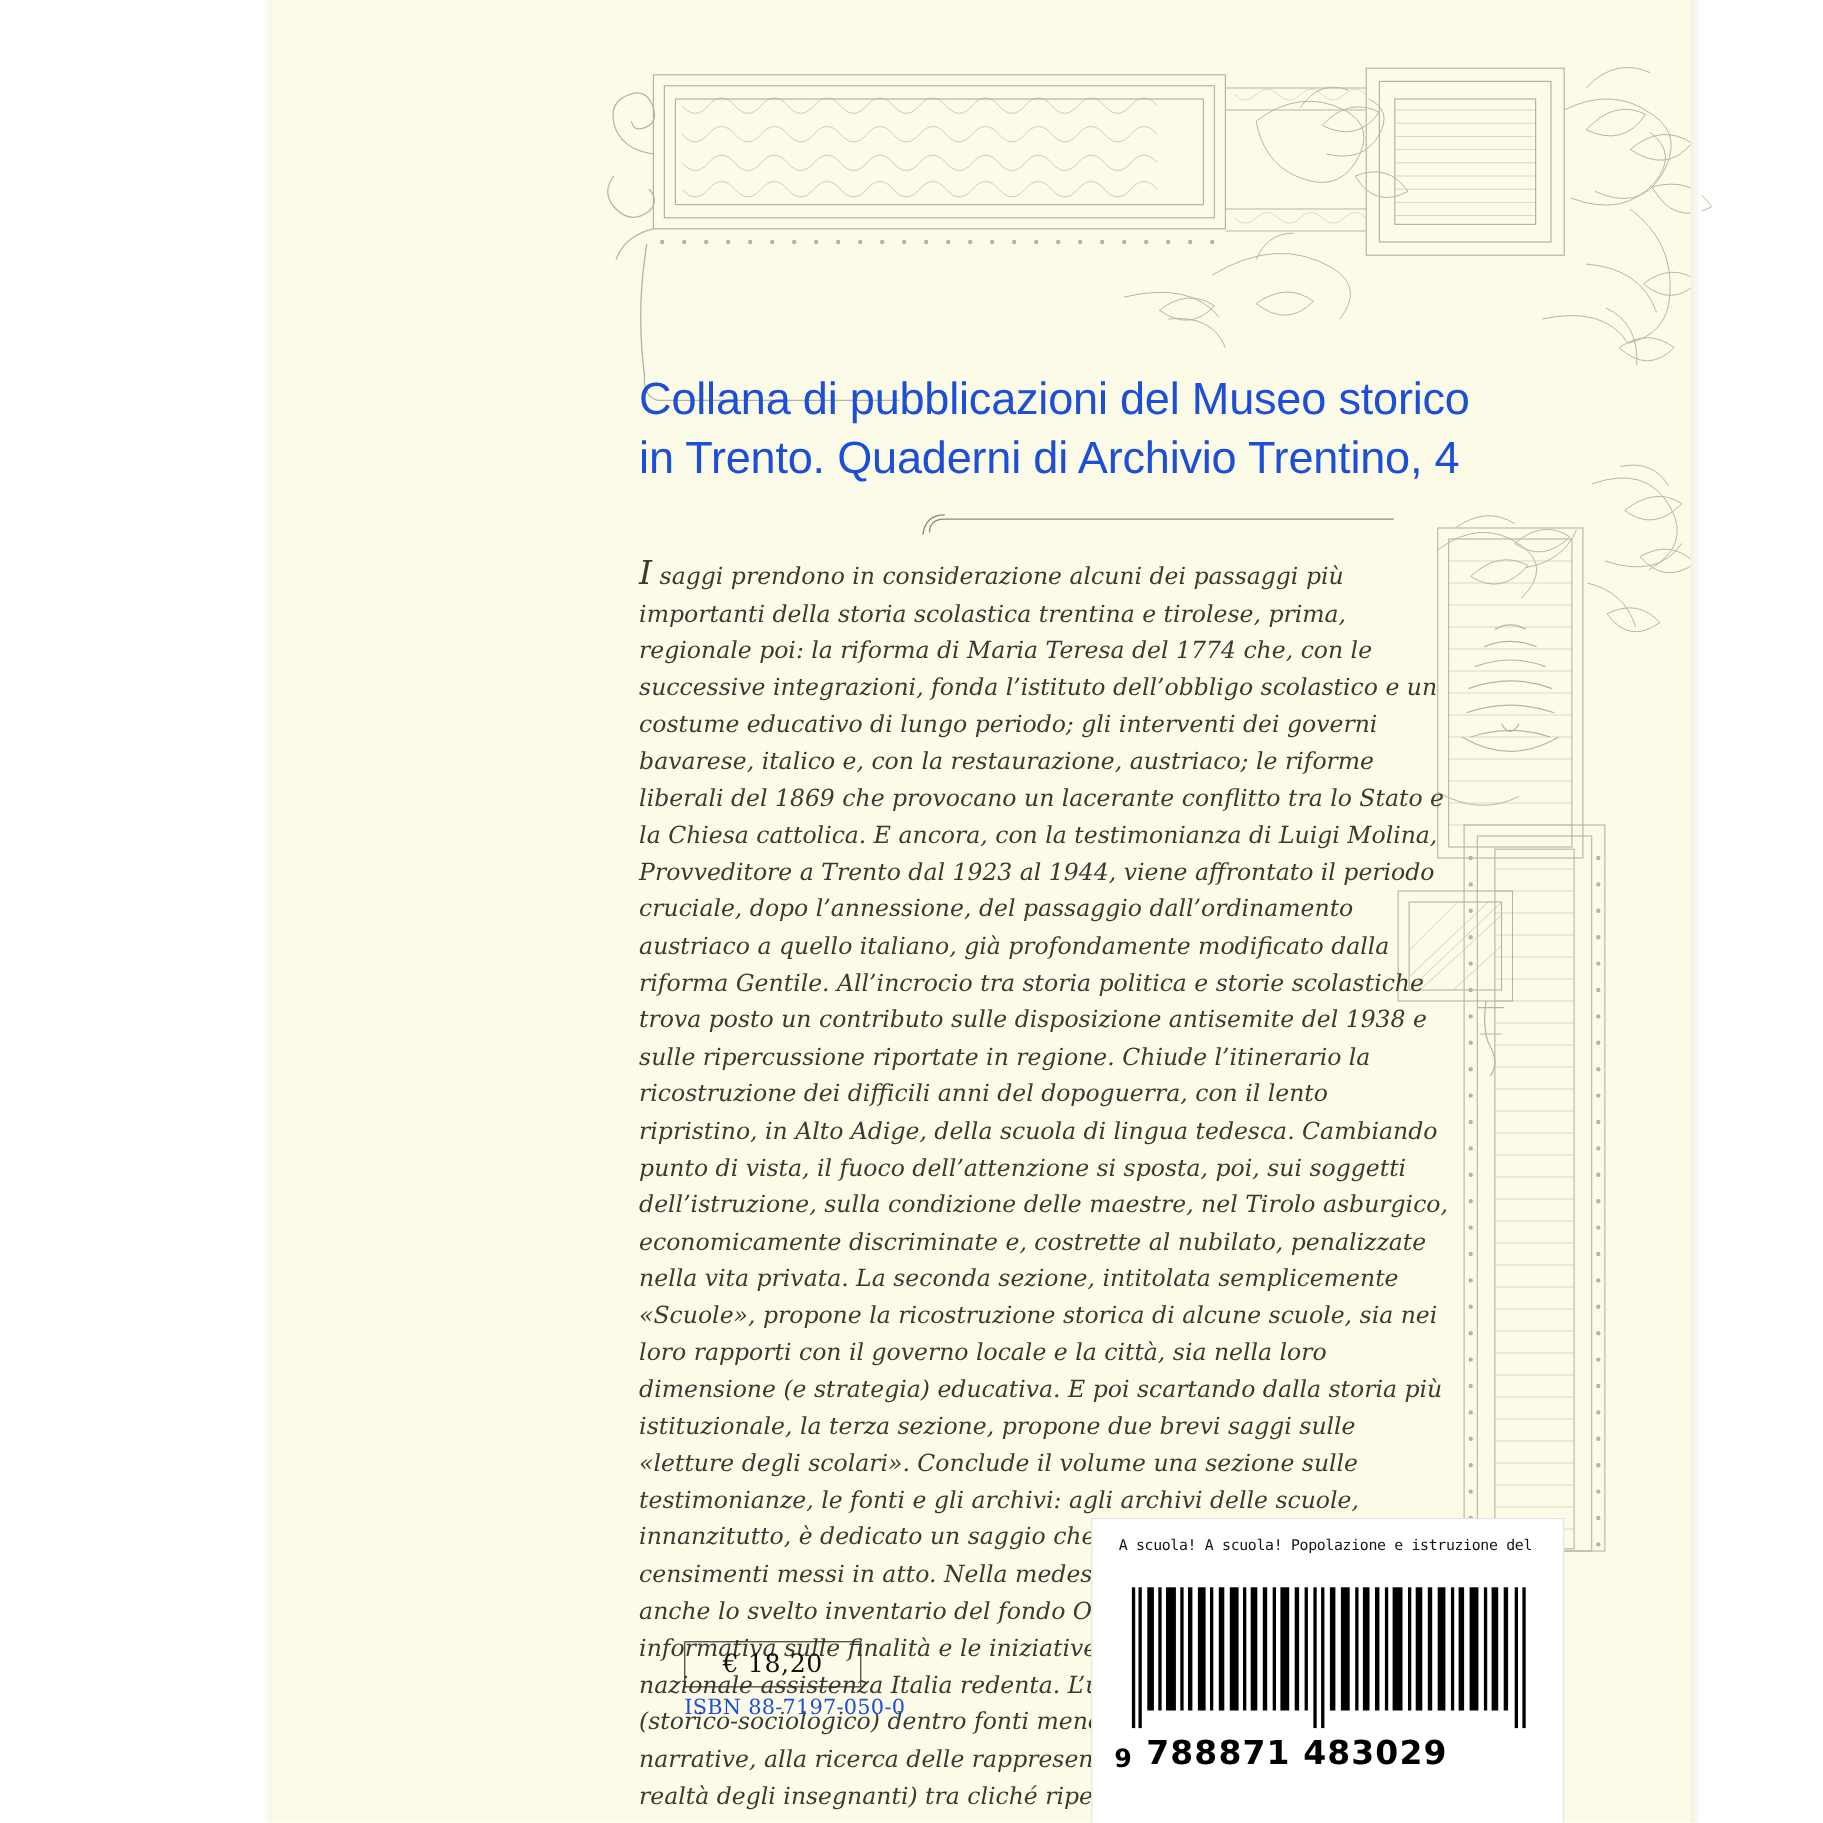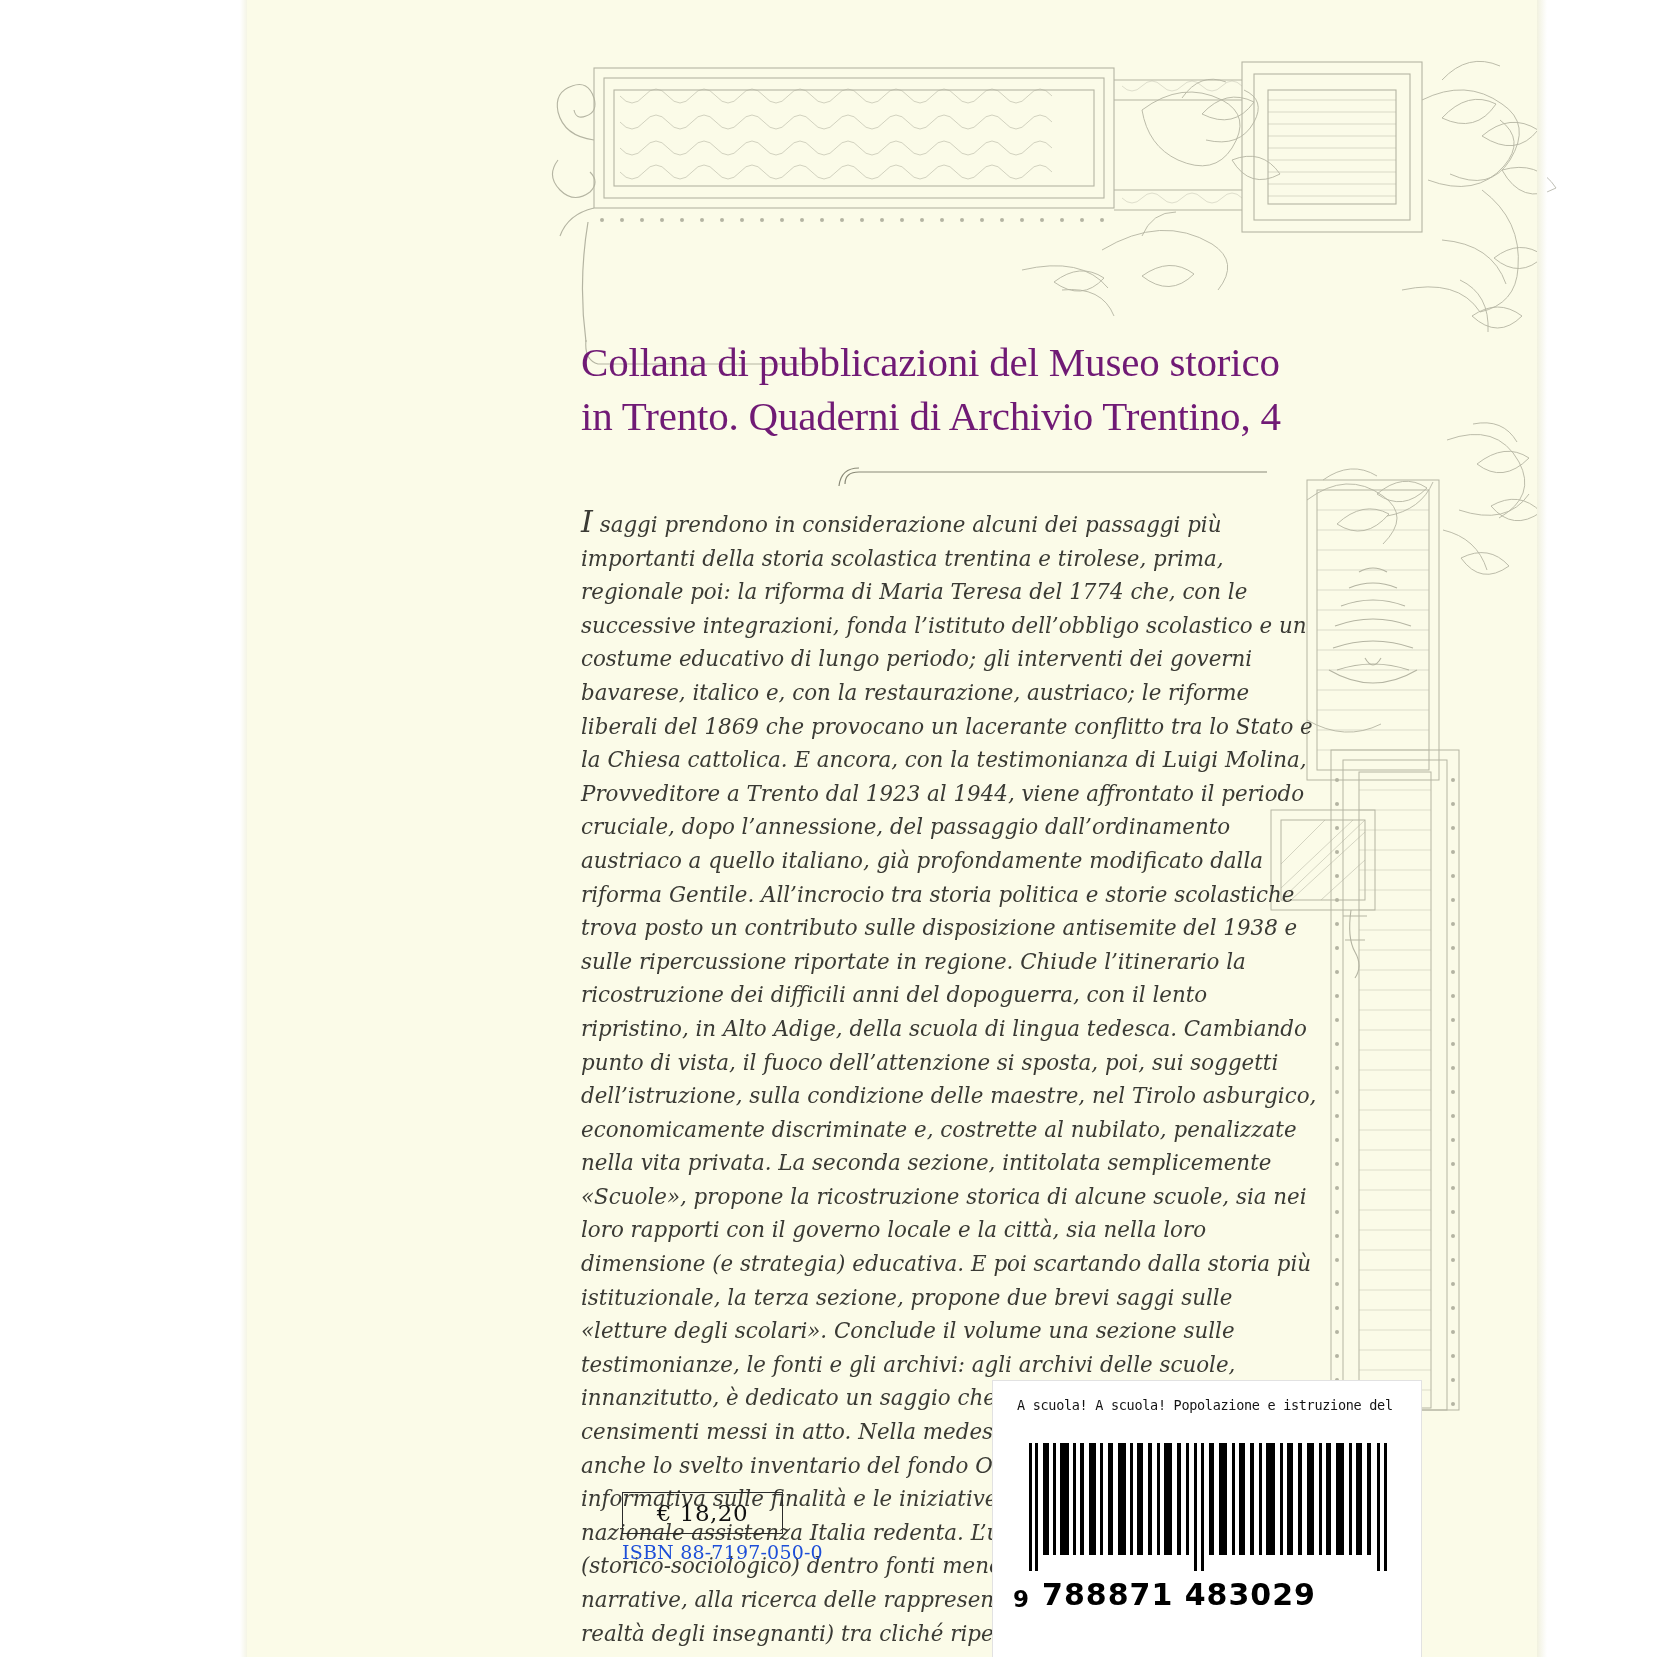--- a/index.html
+++ b/index.html
@@ -65,24 +65,24 @@
     height: 1010px;
     opacity: 0.62;
   }
 
   
   #series-title {
     position: absolute;
     left: 334px;
     top: 335px;
     width: 900px;
-    color: #701a75;
+    color: #1d4ed8;
     font-size: 41px;
     line-height: 1.32;
-    font-family: Liberation Serif, serif;
+    font-family: Liberation Sans, sans-serif;
     font-weight: 300;
     letter-spacing: -0.2px;
   }
   #series-title span {
     display: block;
   }
 
   
   #title-rule {
     position: absolute;

